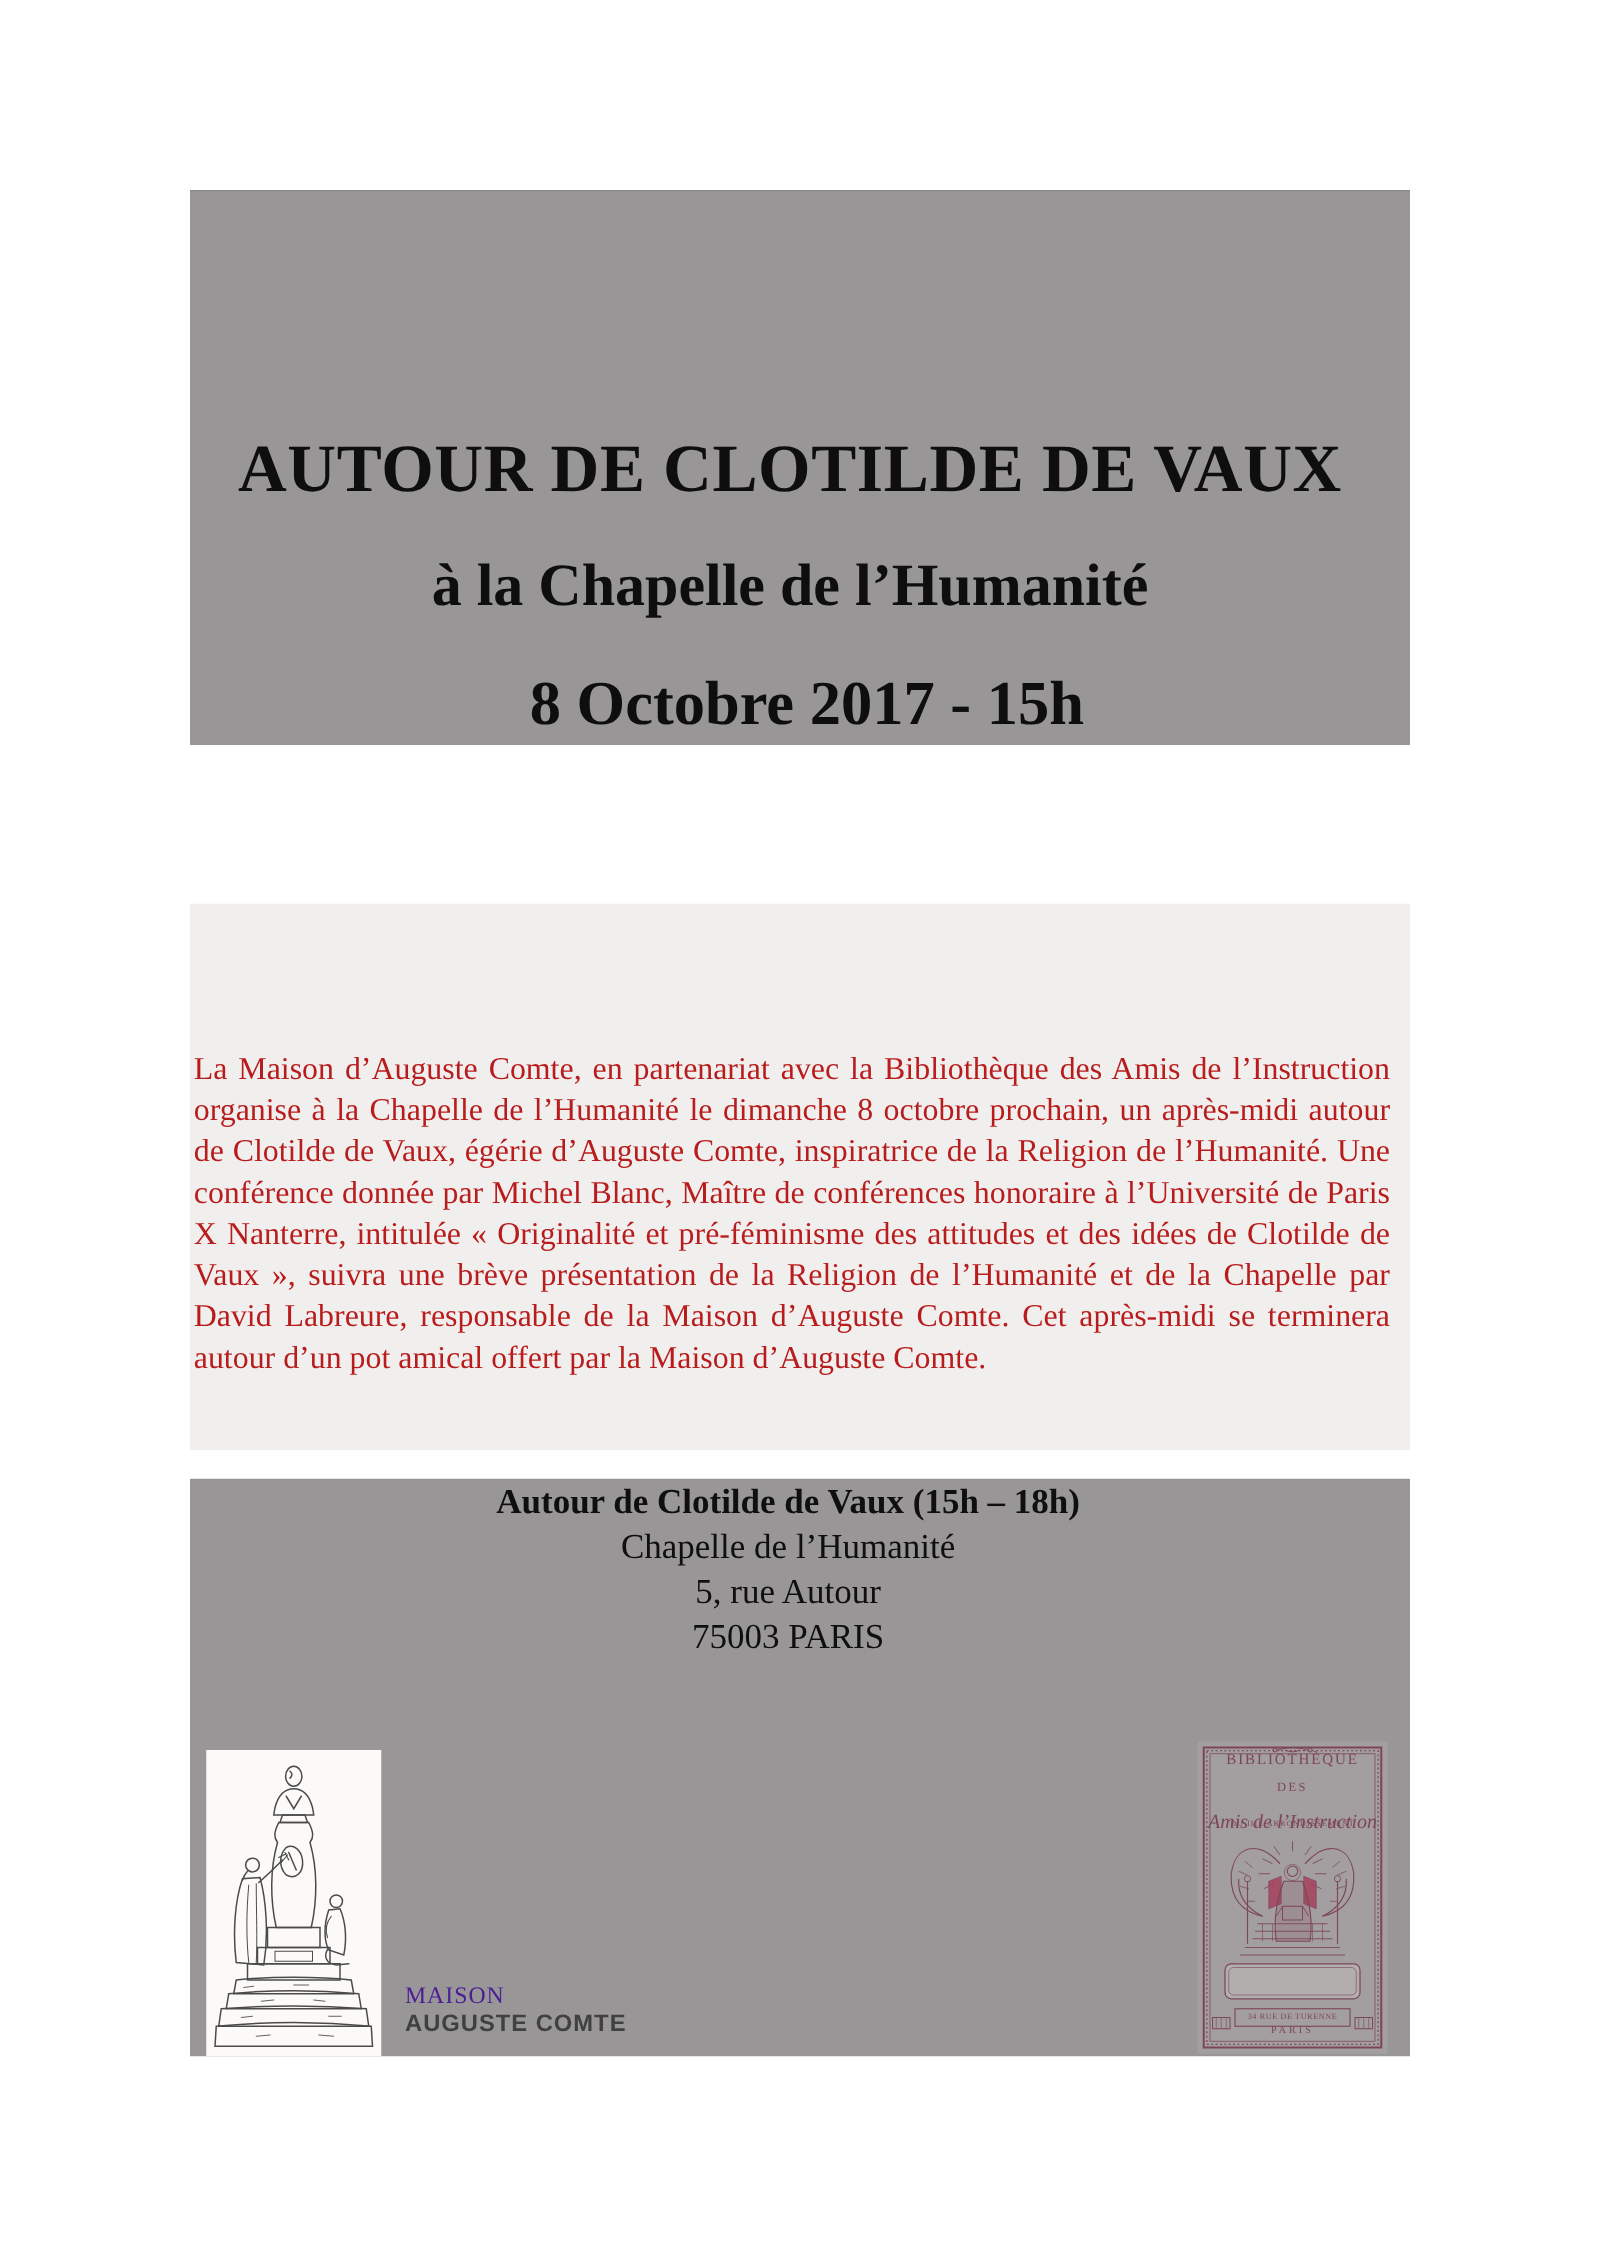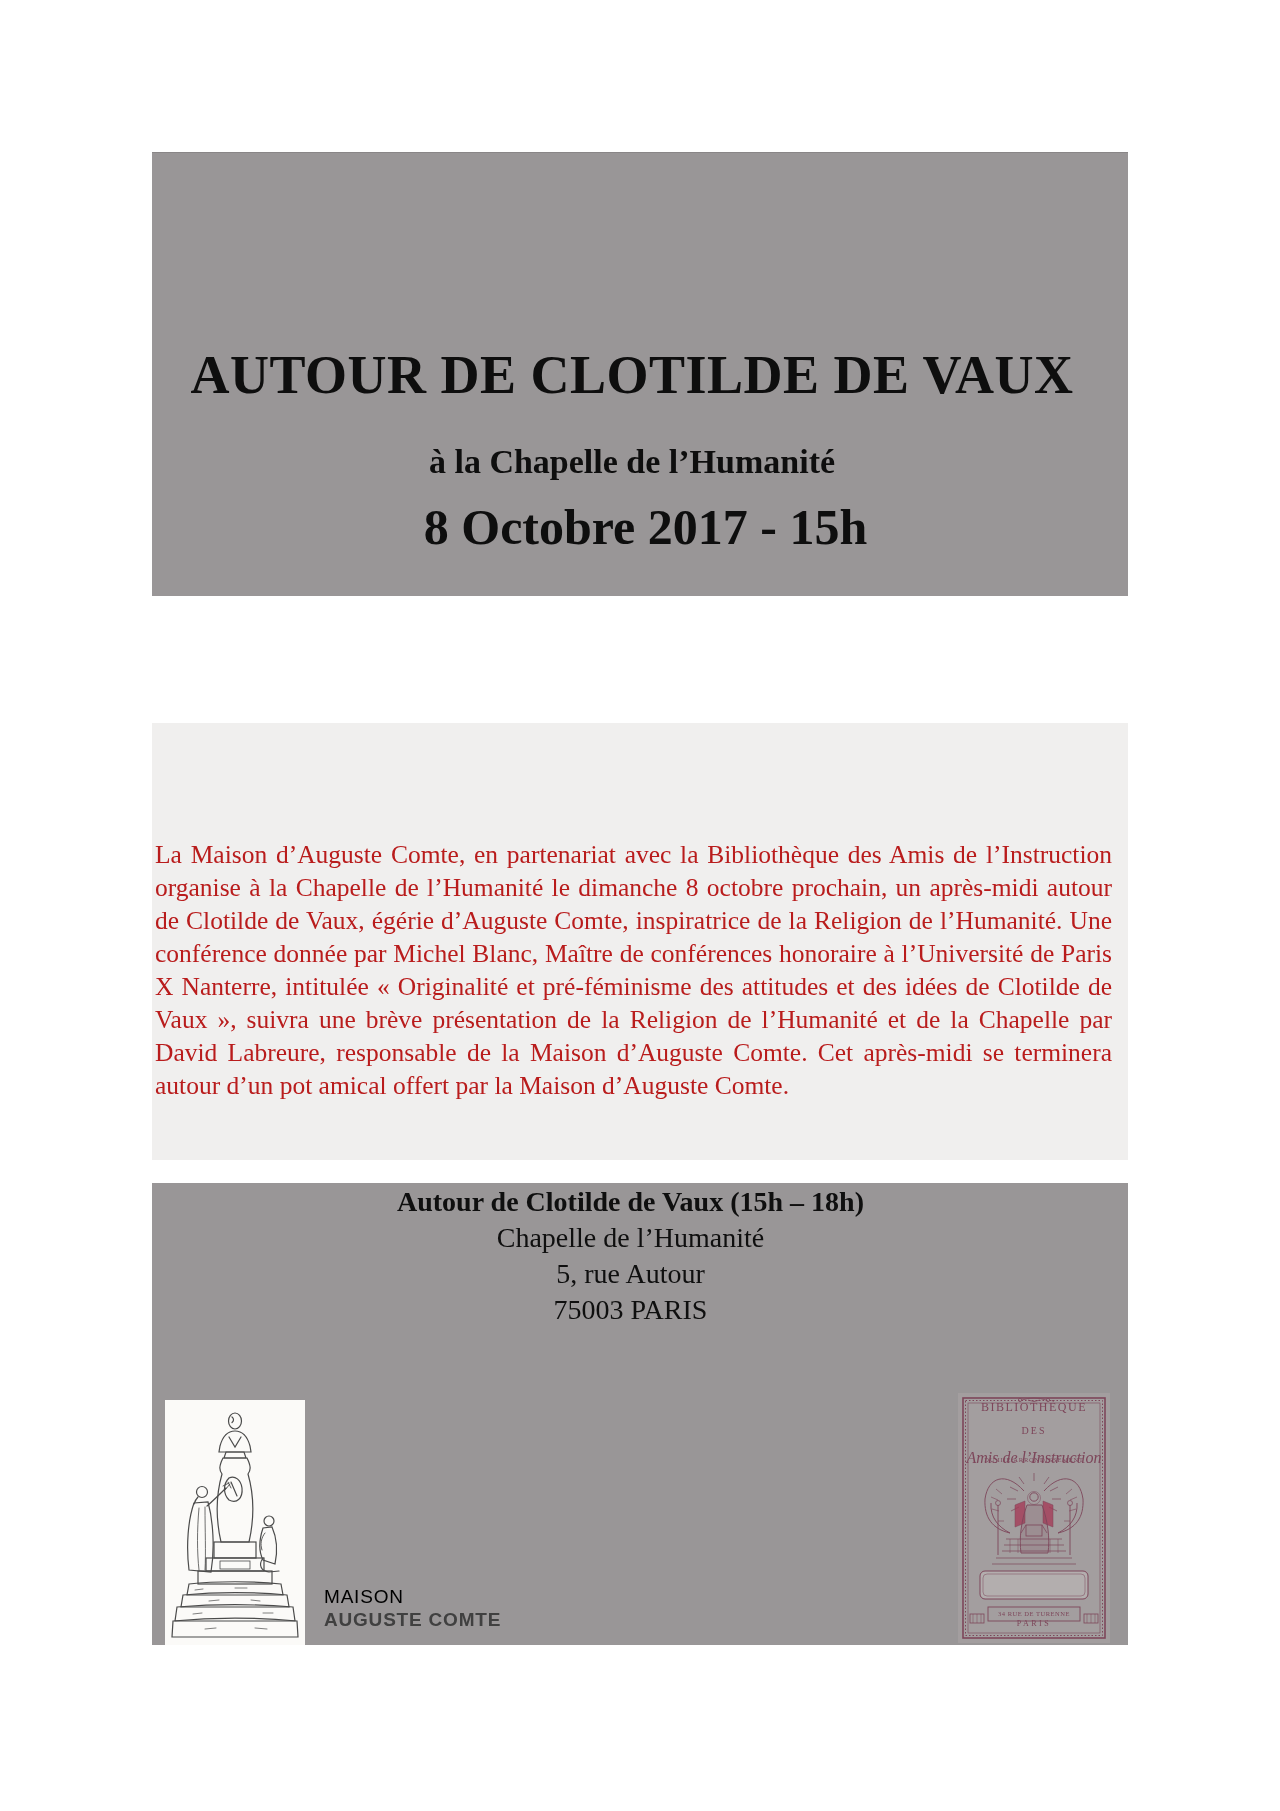--- a/index.html
+++ b/index.html
@@ -3,39 +3,39 @@
 <meta charset="utf-8">
 <style>
   html,body{margin:0;padding:0;background:#ffffff;}
   .page{position:relative;width:1280px;height:1811px;background:#ffffff;overflow:hidden;
         font-family:"Liberation Serif", serif;}
   
   .banner{position:absolute;left:152px;top:152px;width:976px;height:444px;
           background:#999697;box-sizing:border-box;text-align:center;color:#0e0e0e;
           overflow:hidden;padding-right:16px;border-top:1px solid rgba(0,0,0,0.10);}
   .banner-title{margin-top:195px;font-size:54px;font-weight:bold;line-height:1;letter-spacing:0.5px;}
-  .banner-sub{margin-top:43px;font-size:34px;font-weight:bold;line-height:1;text-align:center;}
-  .banner-date{margin-top:23px;font-size:50px;font-weight:bold;line-height:1;padding-left:27px;}
+  .banner-sub{margin-top:43px;font-size:48px;font-weight:bold;line-height:1;text-align:center;}
+  .banner-date{margin-top:44px;font-size:50px;font-weight:bold;line-height:1;padding-left:27px;}
   
   .intro{position:absolute;left:152px;top:723px;width:976px;height:437px;
          background:#f0efee;box-sizing:border-box;padding:115px 16px 0 3px;overflow:hidden;}
   .intro-text{margin:0;font-size:25.5px;line-height:33px;text-align:justify;color:#b91c1c;}
   
   .event{position:absolute;left:152px;top:1183px;width:976px;height:462px;
          background:#999697;box-sizing:border-box;text-align:center;color:#0f0f0f;
          overflow:hidden;padding-top:1px;padding-right:19px;}
   .ev-heading{font-size:28px;font-weight:bold;line-height:36px;}
   .ev-line{font-size:28px;line-height:36px;}
   
   .statue{position:absolute;left:13px;top:217px;width:140px;height:246px;background:#fbfaf8;}
   .statue svg{display:block;width:100%;height:100%;}
   
   .maison{position:absolute;left:172px;top:402px;text-align:left;
           font-family:"Liberation Sans", sans-serif;}
-  .maison-l1{font-size:19px;line-height:23px;letter-spacing:0.8px;color:#000000;}
+  .maison-l1{font-size:19px;line-height:23px;letter-spacing:0.8px;color:#4c1d95;font-family:Liberation Serif, serif;}
   .maison-l2{font-size:19px;line-height:24px;letter-spacing:0.8px;color:#404040;font-weight:bold;}
   
   .bookplate{position:absolute;left:806px;top:210px;width:152px;height:250px;background:#a39e9f;}
   .bookplate svg{position:absolute;left:0;top:0;width:100%;height:100%;}
   .bp-text{position:absolute;left:0;right:0;text-align:center;color:#7d465a;
            font-family:"Liberation Serif", serif;white-space:nowrap;}
   .bp1{top:7px;font-size:12px;letter-spacing:1.5px;font-weight:normal;}
   .bp2{top:32px;font-size:10px;letter-spacing:2px;}
   .bp3{top:56px;font-size:16px;font-style:italic;}
   .bp4{top:63px;font-size:6.5px;letter-spacing:0.8px;}

